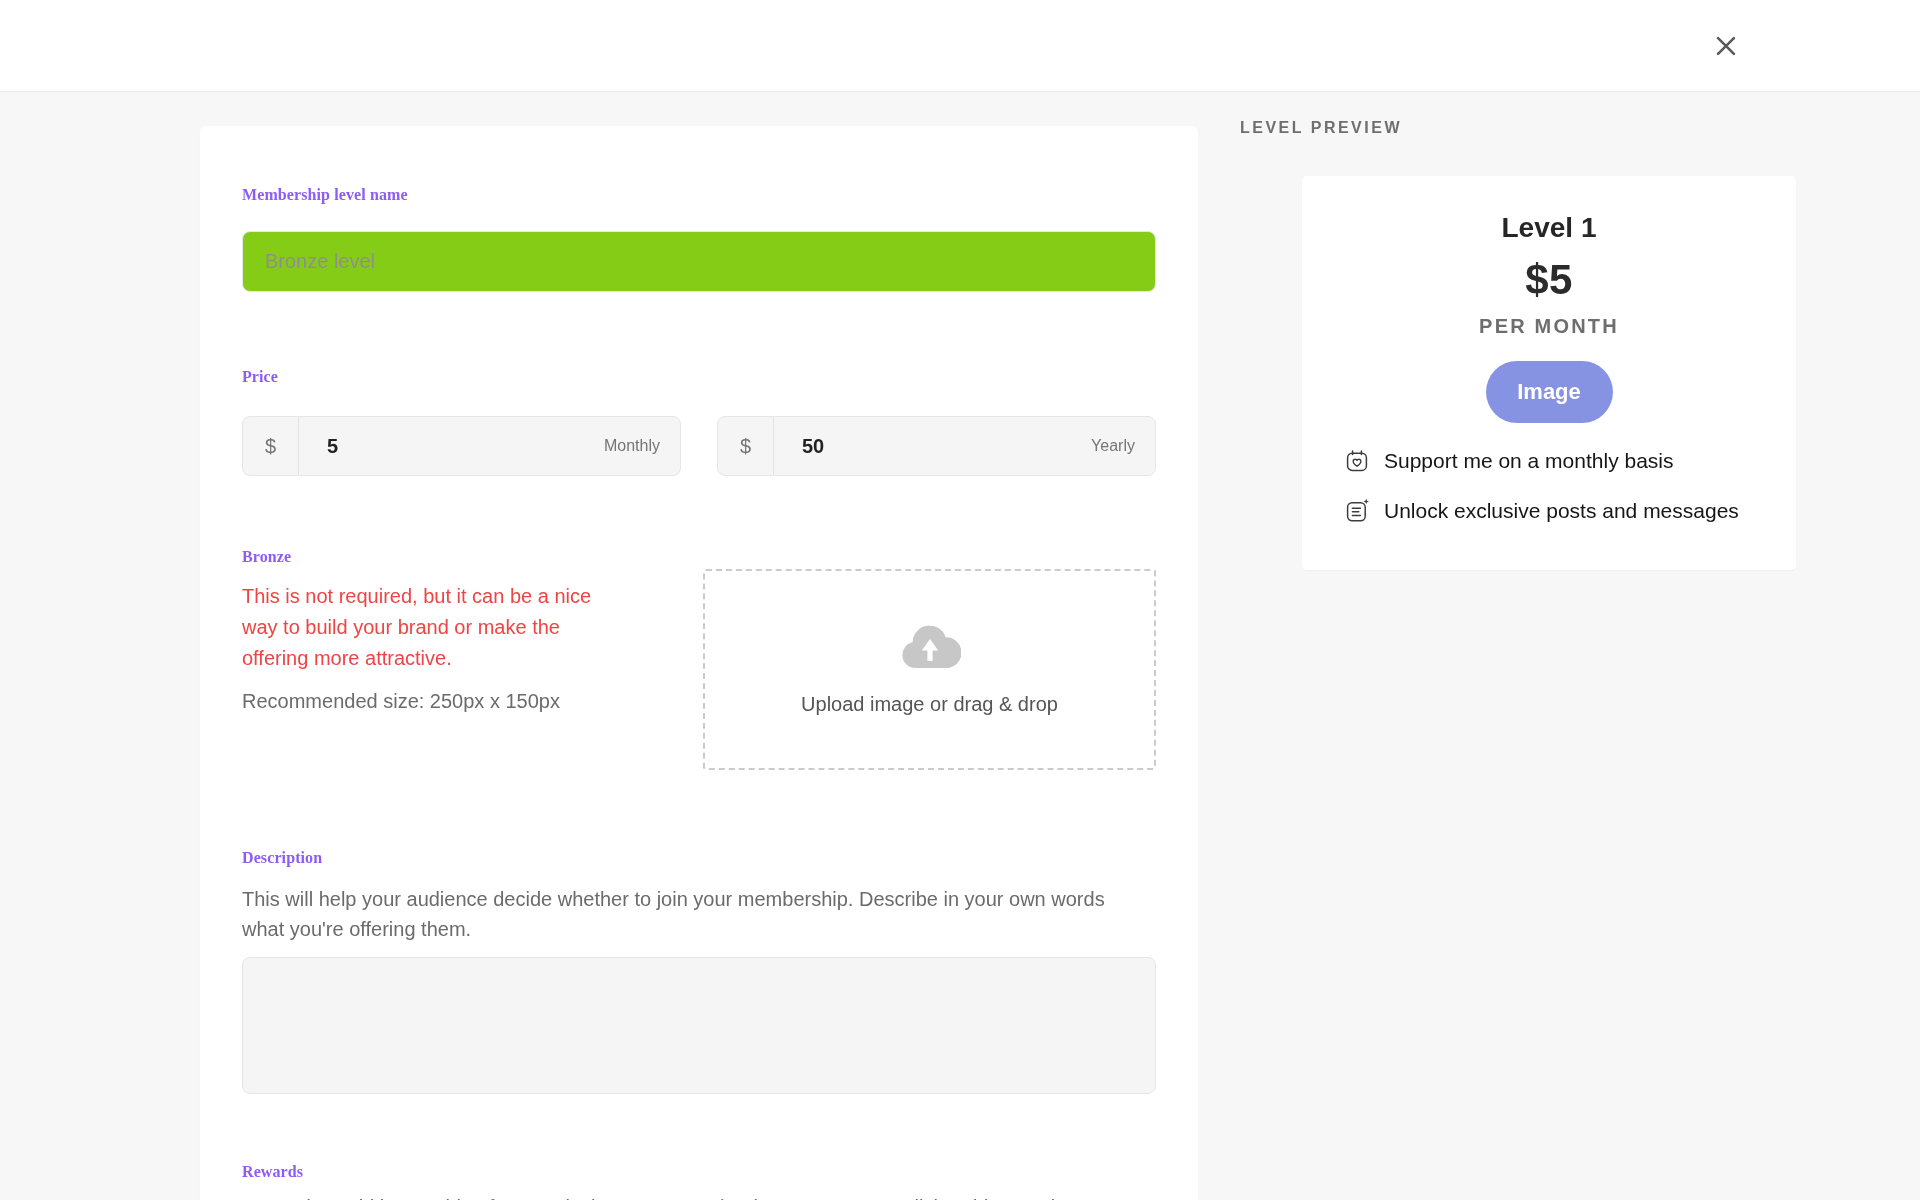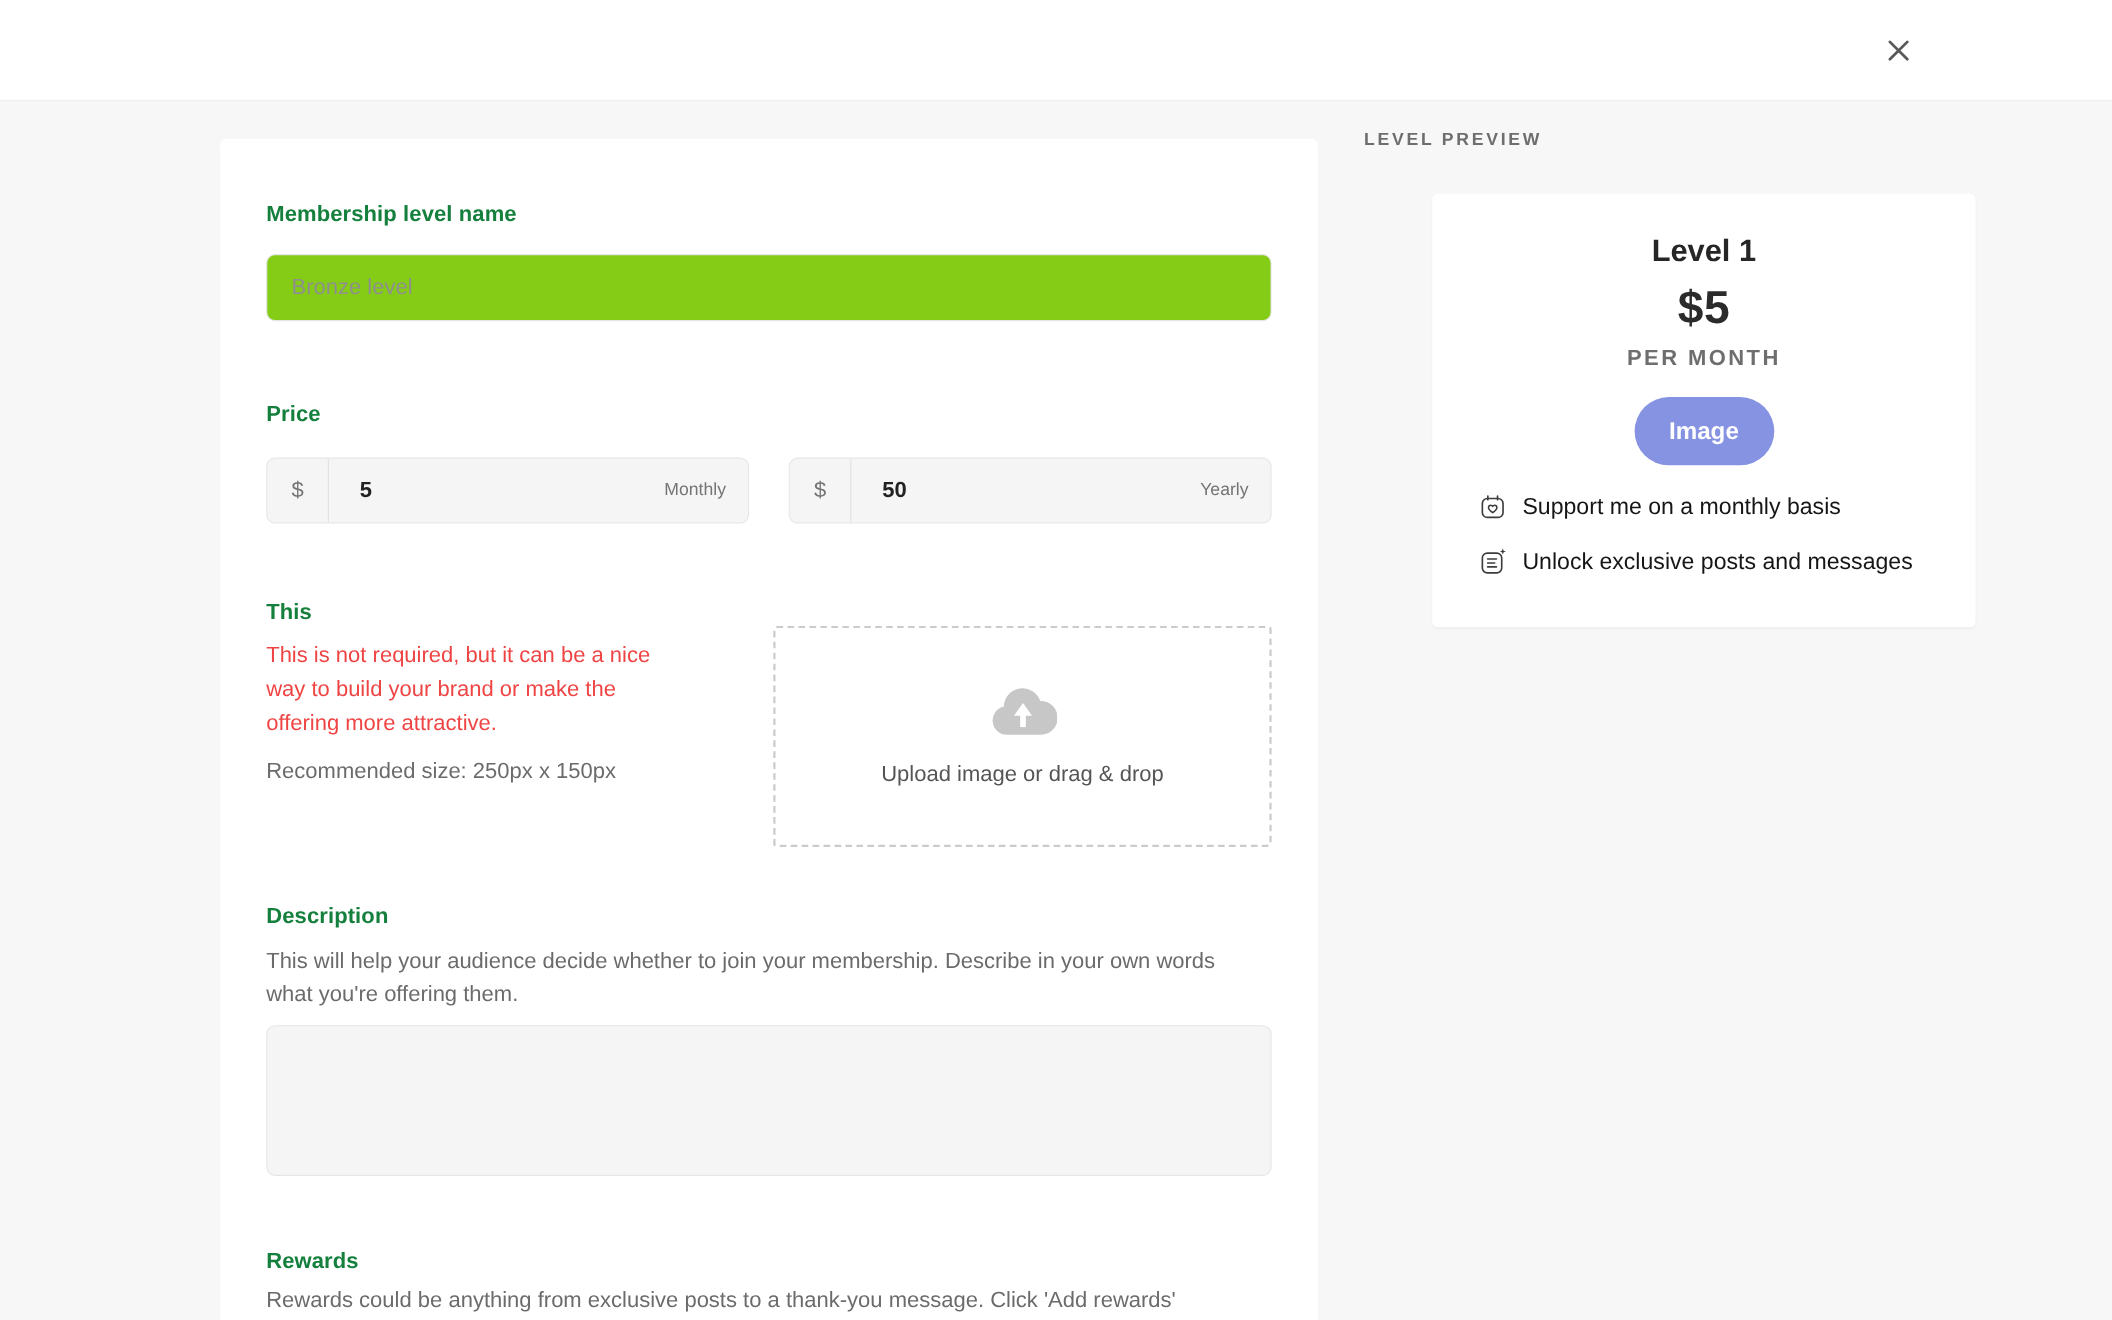--- a/index.html
+++ b/index.html
@@ -27,22 +27,23 @@
   .content { position:absolute; top:93px; left:0; right:0; bottom:0; }
 
   .form-card {
     position:absolute; left:200px; top:33px; width:998px; height:1320px;
     background:#ffffff; border-radius:6px;
     box-shadow:0 1px 2px rgba(0,0,0,0.03);
     padding:57px 42px 0 42px;
   }
 
   h3.section-label {
-    font-size:20px; line-height:24px; font-weight:700; color:#15803d;
+    font-size:16px; line-height:24px; font-weight:700; color:#8b5cf6;
     letter-spacing:0.1px;
+    font-family:Liberation Serif, serif;
   }
 
   .name-input {
     display:block; width:100%; height:61px; margin-top:24px;
     background:#84cc16; border:1px solid #e6e6e6; border-radius:8px;
     padding:0 22px; font-size:20px; color:#222;
     font-family:inherit; outline:none;
   }
   .name-input::placeholder { color:#8f8f8f; opacity:1; }
 
@@ -67,21 +68,21 @@
   .image-desc { margin-top:12px; max-width:382px; font-size:20px; line-height:31px; color:#ef4444; }
   .image-rec  { margin-top:16px; font-size:20px; color:#6b6b6b; }
   .upload-box {
     margin-left:auto; width:453px; height:201px; flex:none;
     border:2px dashed #cbcbcb; border-radius:3px;
     display:flex; flex-direction:column; align-items:center; justify-content:center;
     cursor:pointer; background:#fff;
   }
   .upload-text { margin-top:24px; font-size:20px; color:#555; }
 
-  .desc-label { margin-top:51px; }
+  .desc-label { margin-top:76px; }
   .desc-text { margin-top:14px; max-width:905px; font-size:20px; line-height:30px; color:#6b6b6b; }
   .desc-textarea {
     display:block; width:100%; height:137px; margin-top:13px;
     background:#f5f5f6; border:1px solid #e6e6e6; border-radius:8px;
     resize:none; outline:none; font-family:inherit; font-size:20px; color:#222; padding:14px 20px;
   }
 
   .rewards-label { margin-top:66px; }
   .rewards-text { margin-top:8px; font-size:20px; line-height:30px; color:#6b6b6b; white-space:nowrap; }
 
@@ -134,21 +135,21 @@
         <span class="price-value">5</span>
         <span class="price-period">Monthly</span>
       </div>
       <div class="price-input">
         <span class="currency">$</span>
         <span class="price-value">50</span>
         <span class="price-period">Yearly</span>
       </div>
     </div>
 
-    <h3 class="section-label image-label">This</h3>
+    <h3 class="section-label image-label">Bronze</h3>
     <div class="image-row">
       <div class="image-text">
         <p class="image-desc">This is not required, but it can be a nice way to build your brand or make the offering more attractive.</p>
         <p class="image-rec">Recommended size: 250px x 150px</p>
       </div>
       <div class="upload-box">
         <svg class="cloud" width="62" height="46" viewBox="0 0 62 46">
           <path d="M47.5 45 H16.5 A13 13 0 0 1 13.6 19.3 A17 17 0 0 1 46.7 14.2 A12.8 12.8 0 0 1 47.5 45 Z" fill="#c7c7c7"></path>
           <rect x="28.4" y="27" width="5.2" height="11" fill="#ffffff"></rect>
           <path d="M31 16 L22.8 27.6 H39.2 Z" fill="#ffffff"></path>

